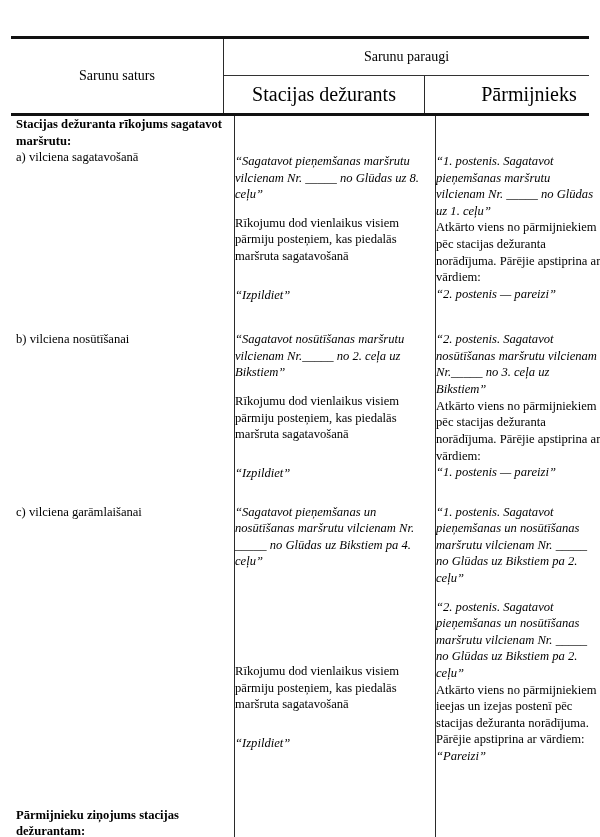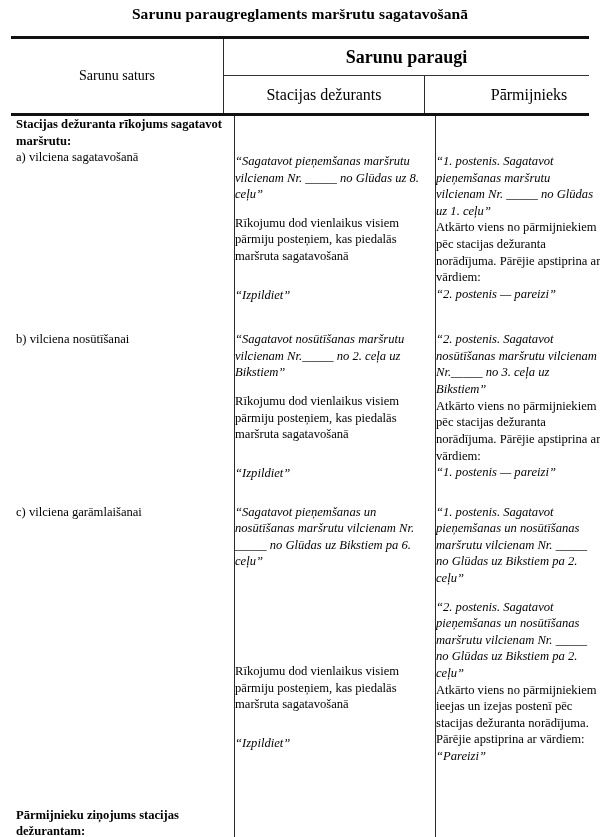--- a/index.html
+++ b/index.html
@@ -76,29 +76,28 @@
     align-items: center;
     justify-content: center;
     text-align: center;
     font-size: 14px;
   }
   .hdr-paraugi {
     height: 36px;
     display: flex;
     align-items: center;
     justify-content: center;
-    font-size: 18px;
-    font-weight: bold;
+    font-size: 14px;
   }
   .hdr-sub {
     height: 37px;
     display: flex;
     align-items: center;
     justify-content: center;
-    font-size: 16px;
+    font-size: 20px;
   }
   .hdr-subrow {
     display: flex;
   }
   .hdr-sub-cell {
     flex: 0 0 200px;
   }
   .hdr-sub-cell2 {
     flex: 1 1 auto;
     border-left: 1px solid #2a2a2a;
@@ -136,21 +135,20 @@
     font-weight: bold;
   }
 
   .cellpad-top { padding-top: 8px; }
 </style>
 </head>
 <body>
 
 <div class="page">
 
-  <div class="doc-title">Sarunu paraugreglaments maršrutu sagatavošanā</div>
 
   <div class="tbl-wrap">
 
     <div class="rule-top"></div>
 
     <table class="t">
       <tbody>
           <tr>
         <td class="col-a">
           <div class="hdr-saturs">Sarunu saturs</div>
@@ -207,21 +205,21 @@
           <p class="b">Atkārto viens no pārmijniekiem pēc stacijas dežuranta norādījuma. Pārējie apstiprina ar vārdiem:</p>
           <p class="b it">“1. postenis — pareizi”</p>
         </td>
       </tr>
 
       <tr>
         <td class="col-a bodycell first" style="padding-top:22px;">
           <p class="b">c) vilciena garāmlaišanai</p>
         </td>
         <td class="col-b bodycell vline-l" style="padding-top:22px;">
-          <p class="b it">“Sagatavot pieņemšanas un nosūtīšanas  maršrutu vilcienam Nr. _____ no Glūdas uz Bikstiem pa 6. ceļu”</p>
+          <p class="b it">“Sagatavot pieņemšanas un nosūtīšanas  maršrutu vilcienam Nr. _____ no Glūdas uz Bikstiem pa 4. ceļu”</p>
           <p class="b" style="margin-top:93px;">Rīkojumu dod vienlaikus visiem pārmiju posteņiem, kas piedalās maršruta sagatavošanā</p>
           <p class="b gap-lg it">“Izpildiet”</p>
         </td>
         <td class="col-c bodycell vline-l" style="padding-top:22px;">
           <p class="b it">“1. postenis. Sagatavot pieņemšanas un nosūtīšanas maršrutu vilcienam Nr. _____ no Glūdas uz Bikstiem pa 2. ceļu”</p>
           <p class="b gap it">“2. postenis. Sagatavot pieņemšanas un nosūtīšanas maršrutu vilcienam Nr. _____ no Glūdas uz Bikstiem pa 2. ceļu”</p>
           <p class="b">Atkārto viens no pārmijniekiem ieejas un izejas postenī pēc stacijas dežuranta norādījuma. Pārējie apstiprina ar vārdiem:</p>
           <p class="b it">“Pareizi”</p>
         </td>
       </tr>

